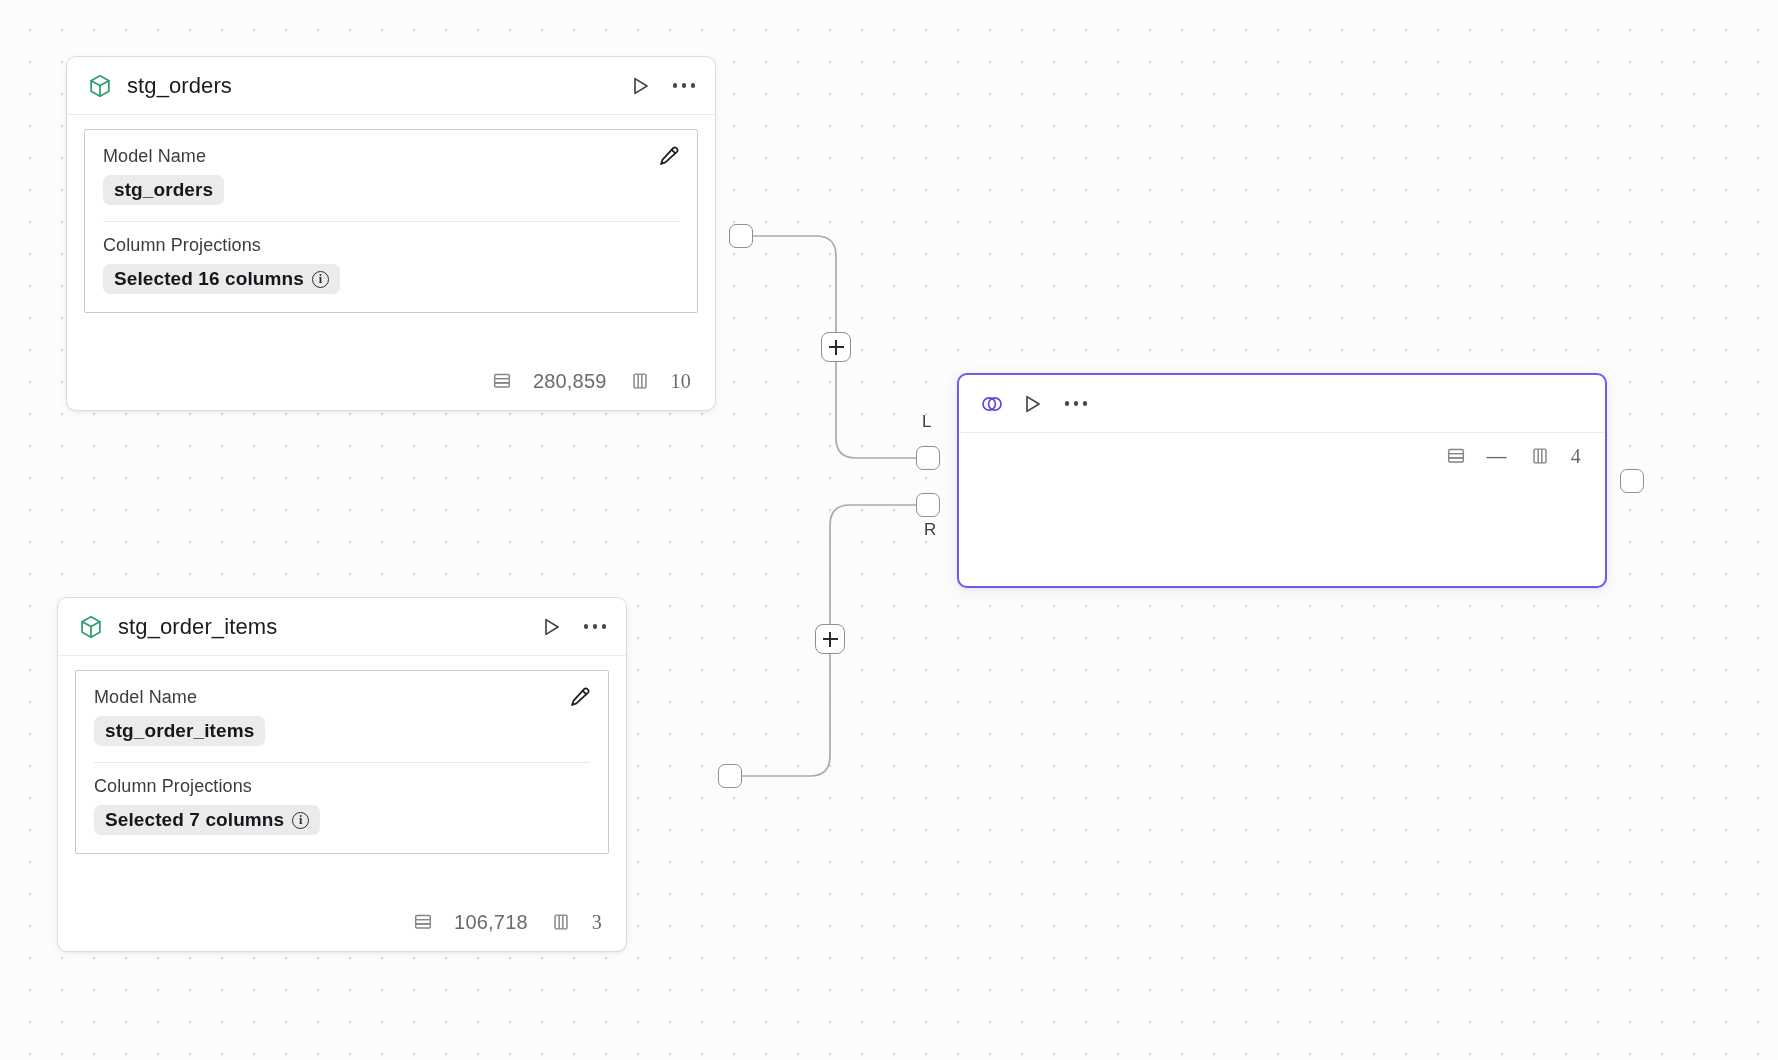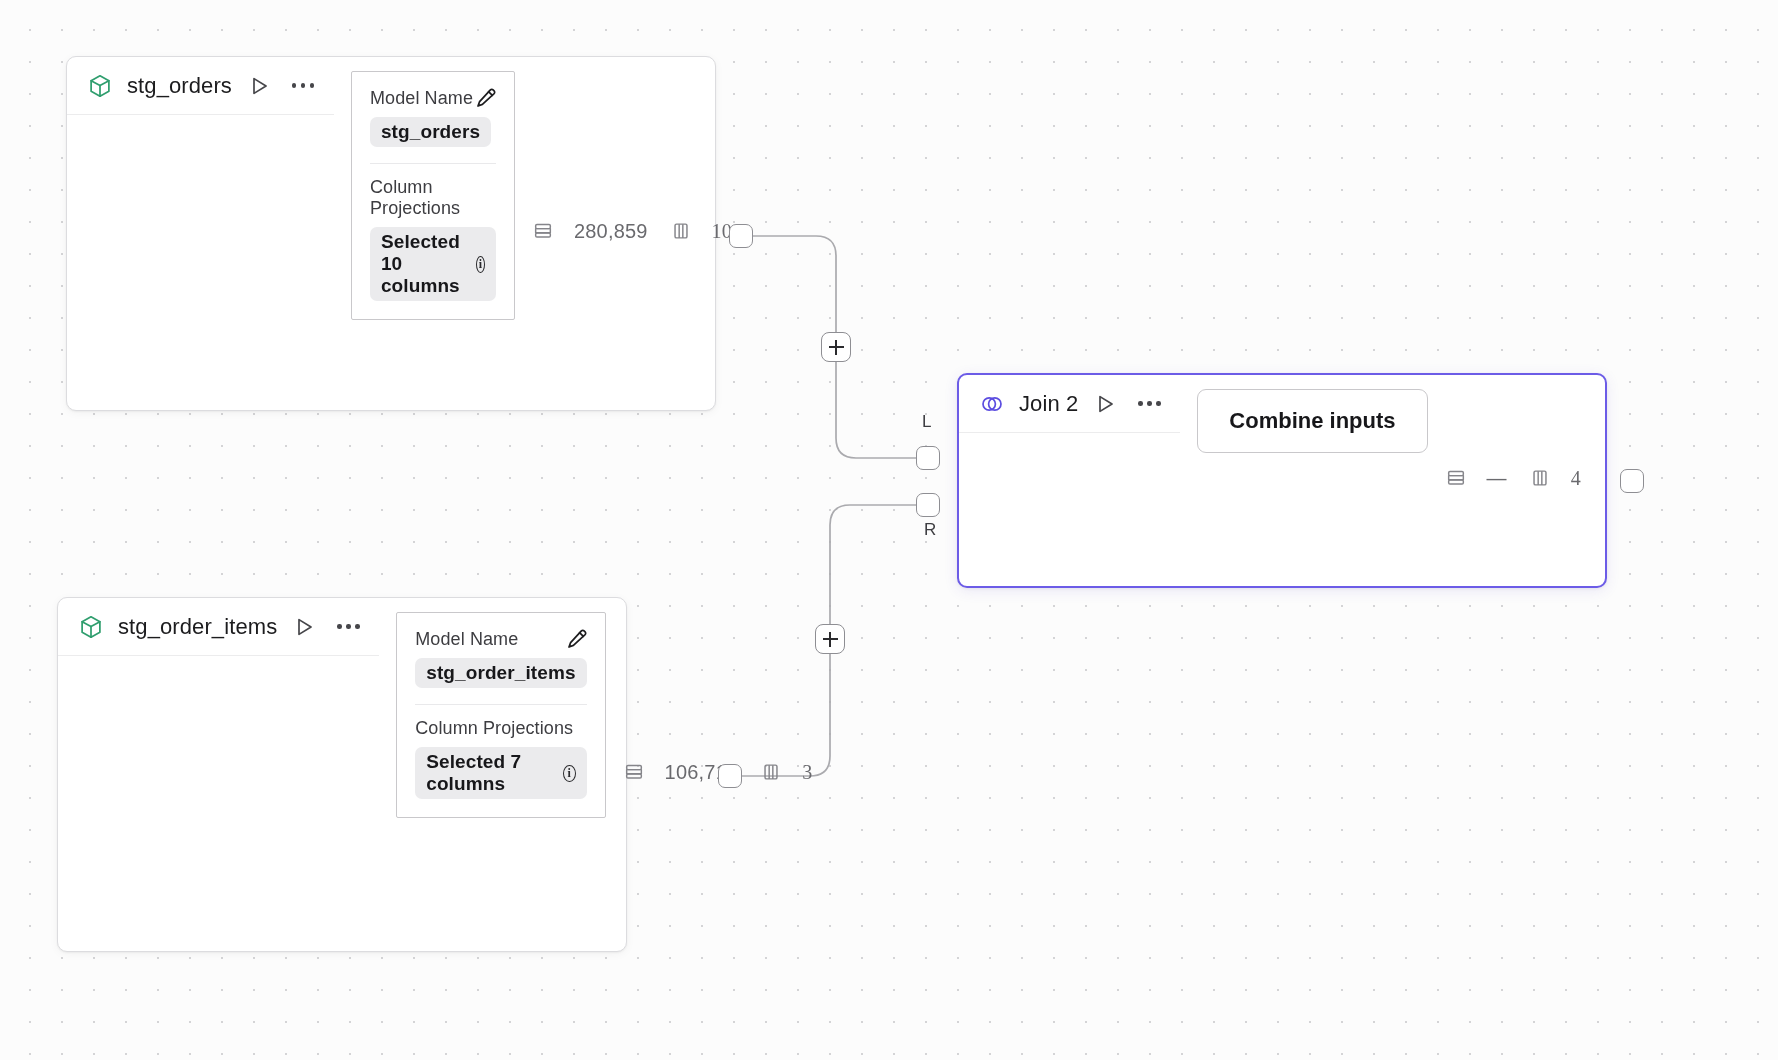--- a/index.html
+++ b/index.html
@@ -28,20 +28,21 @@
   }
 
   
   .node {
     position: absolute;
     background: #ffffff;
     border: 1px solid #dcdcdf;
     border-radius: 10px;
     box-shadow: 0 1px 2px rgba(16,17,26,.05), 0 2px 10px rgba(16,17,26,.045);
     display: flex;
+    flex-direction: column;
   }
   .node.selected {
     border: 2.5px solid #6c5ce7;
     box-shadow: 0 1px 3px rgba(16,17,26,.06), 0 3px 14px rgba(76,60,200,.10);
   }
 
   .node-header {
     height: 58px;
     flex: 0 0 58px;
     display: flex;
@@ -242,21 +243,21 @@
 
         <div class="field-label">Model Name</div>
         <span class="chip">
           <span>stg_orders</span>
         </span>
 
         <div class="divider"></div>
 
         <div class="field-label">Column Projections</div>
         <span class="chip">
-          <span>Selected 10 columns</span>
+          <span>Selected 16 columns</span>
           <span class="info-glyph">i</span>
         </span>
       </div>
     </div>
 
     <div class="node-footer">
       <span class="stat">
         <span>
           <svg width="22" height="22" viewBox="0 0 24 24" fill="none" stroke="#85858a" stroke-width="1.6" stroke-linejoin="round">
             <rect x="4" y="5" width="16" height="4.4" rx="1.4"></rect>
@@ -362,40 +363,34 @@
   </div>
 
   <div class="node selected" style="left:957px; top:373px; width:650px; height:215px;">
     <div class="node-header">
       <span class="type-icon">
         <svg width="26" height="26" viewBox="0 0 26 26" fill="none" stroke="#5b4ce0" stroke-width="1.7">
           <circle cx="10.2" cy="13" r="6.2"></circle>
           <circle cx="15.8" cy="13" r="6.2"></circle>
         </svg>
       </span>
-      <span class="node-title">Join 2</span>
       <span class="hdr-icon play">
         <svg width="24" height="24" viewBox="0 0 24 24" fill="none" stroke="#46464a" stroke-width="1.7" stroke-linejoin="round">
           <path d="M7 4.6 19 12 7 19.4z"></path>
         </svg>
       </span>
       <span class="hdr-icon dots">
         <span class="dots-glyph">
             <i></i>
             <i></i>
             <i></i>
           </span>
       </span>
     </div>
 
-    <div class="node-body">
-      <div class="combine-box">
-        <span>Combine inputs</span>
-      </div>
-    </div>
 
     <div class="node-footer">
       <span class="stat">
         <span>
           <svg width="22" height="22" viewBox="0 0 24 24" fill="none" stroke="#85858a" stroke-width="1.6" stroke-linejoin="round">
             <rect x="4" y="5" width="16" height="4.4" rx="1.4"></rect>
             <rect x="4" y="9.4" width="16" height="4.4" rx="0"></rect>
             <rect x="4" y="14.2" width="16" height="4.4" rx="1.4"></rect>
           </svg>
         </span>

